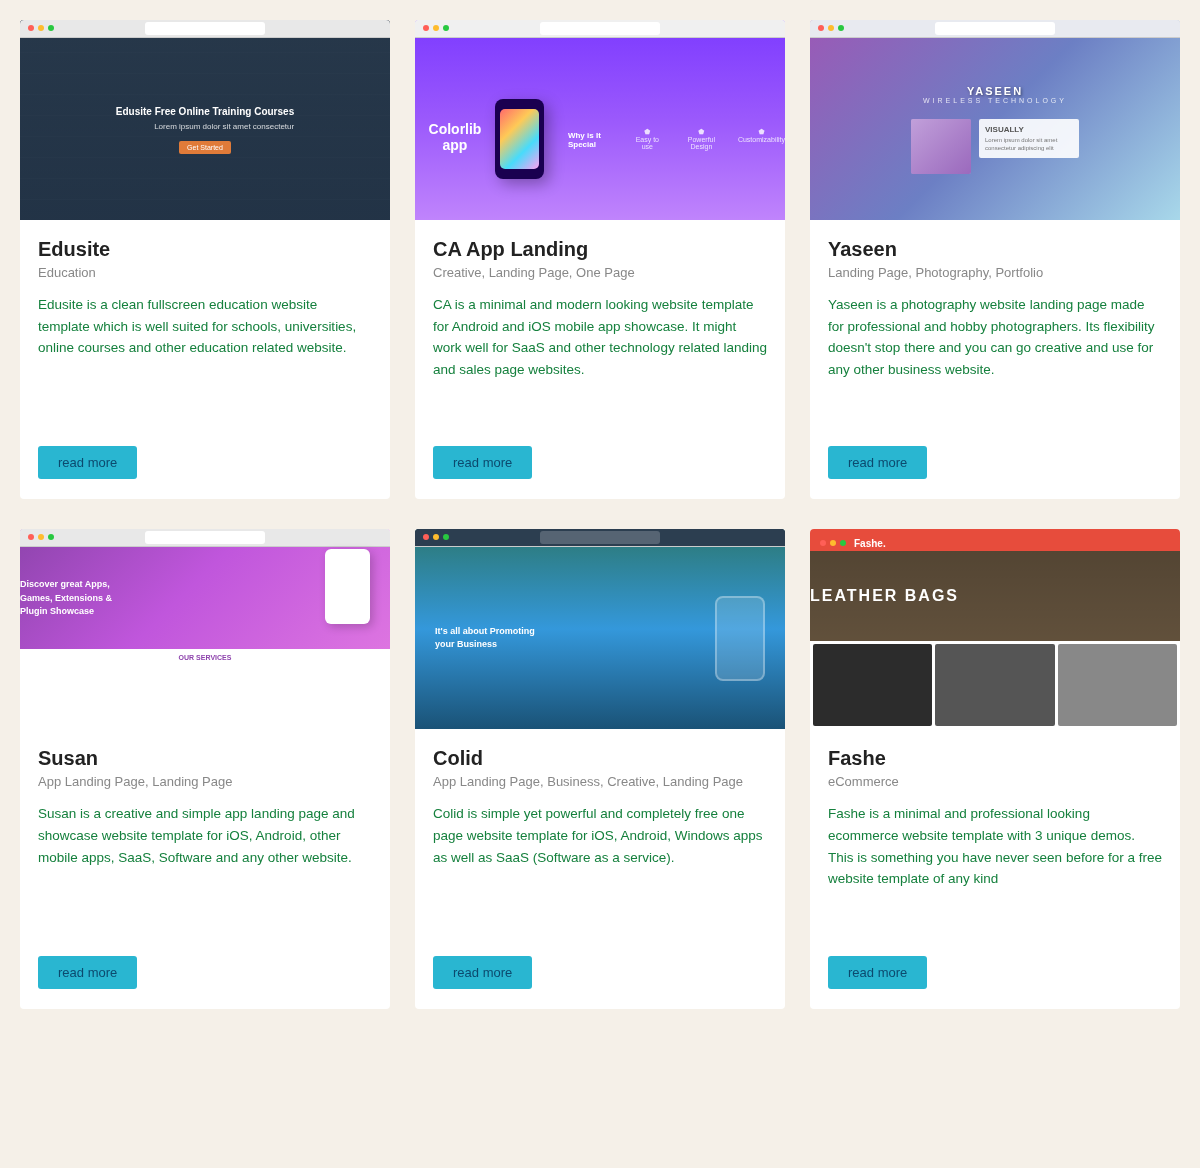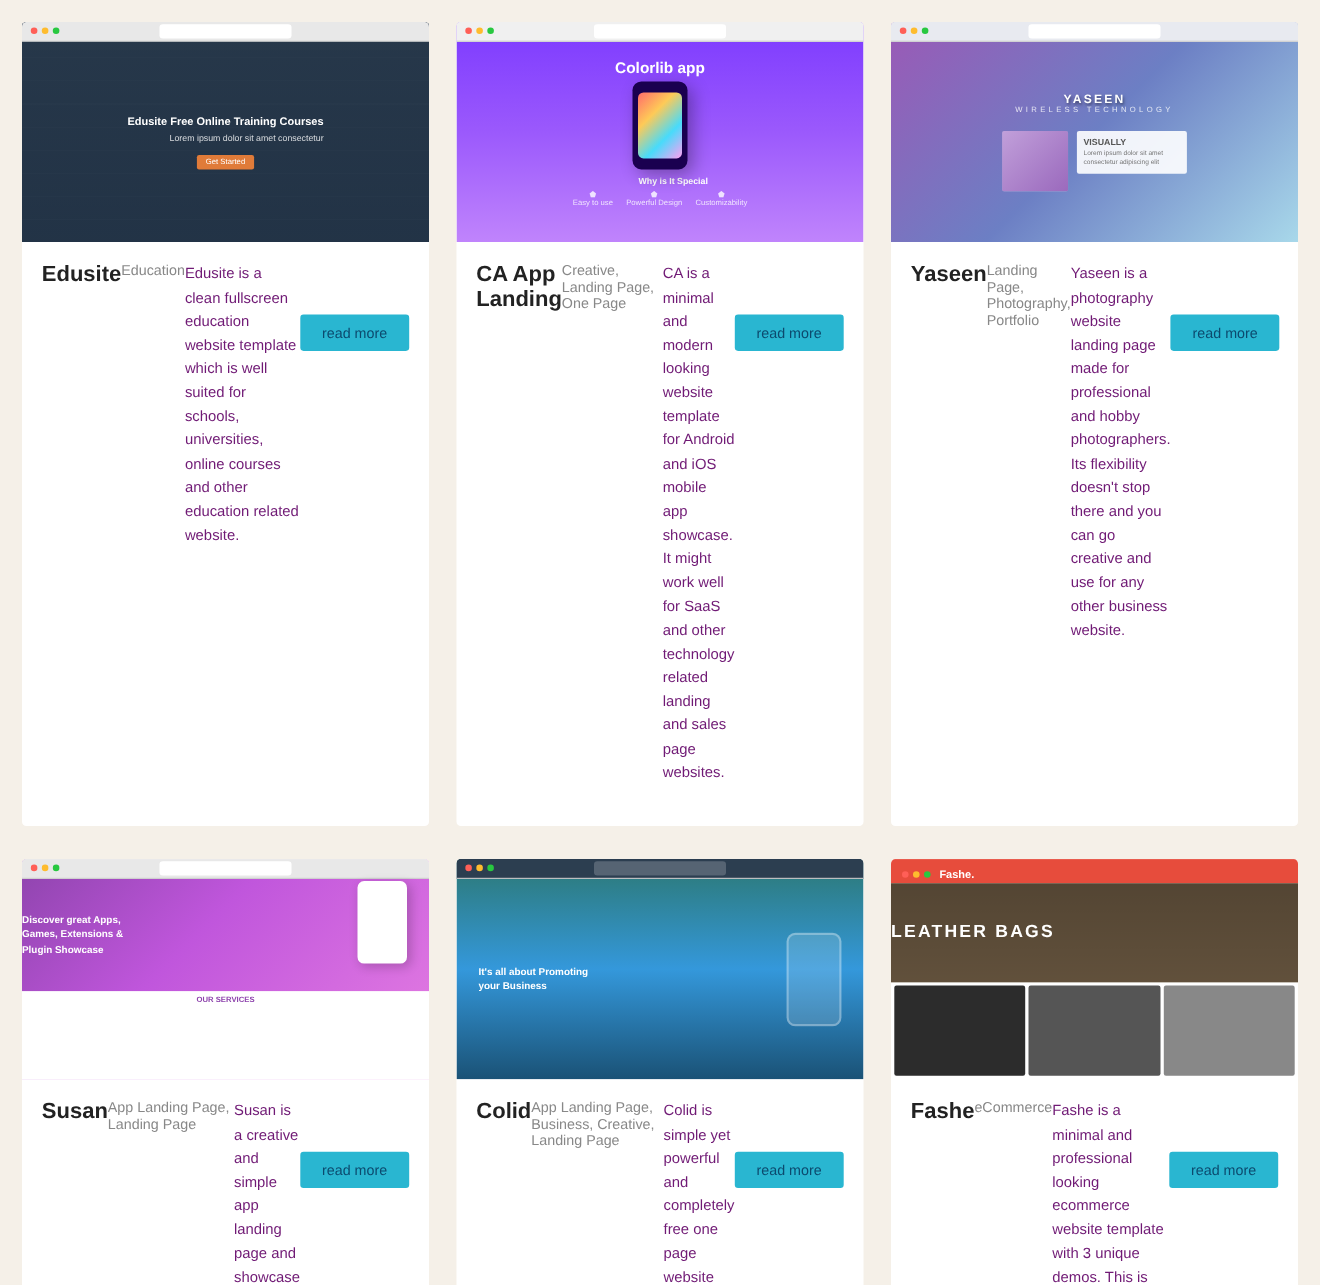--- a/index.html
+++ b/index.html
@@ -82,21 +82,20 @@
       content: '';
       position: absolute;
       top: 0; left: 0; right: 0;
       height: 18px;
       background: #fff;
     }
     .thumb-ca-inner {
       position: absolute;
       top: 18px; left: 0; right: 0; bottom: 0;
       display: flex;
-      flex-direction: column;
       align-items: center;
       justify-content: flex-start;
       padding-top: 15px;
     }
     .thumb-ca-title {
       color: #fff;
       font-size: 14px;
       font-weight: bold;
       text-align: center;
     }
@@ -260,36 +259,36 @@
       border-radius: 2px;
     }
     .thumb-fashe-product:nth-child(1) { background: #2c2c2c; }
     .thumb-fashe-product:nth-child(2) { background: #555; }
     .thumb-fashe-product:nth-child(3) { background: #888; }
 
     .card-body {
       padding: 18px 18px 20px;
       flex: 1;
       display: flex;
-      flex-direction: row;
+      flex-direction: column;
     }
     .card-title {
       font-size: 20px;
       font-weight: bold;
       color: #222;
       margin-bottom: 4px;
     }
     .card-tags {
       font-size: 13px;
       color: #888;
       margin-bottom: 14px;
     }
     .card-desc {
       font-size: 13.5px;
-      color: #701a75;
+      color: #15803d;
       line-height: 1.6;
       flex: 1;
       margin-bottom: 18px;
     }
     .btn-read-more {
       display: inline-block;
       background: #29b6d1;
       color: #0c4a6e;
       font-size: 13px;
       padding: 9px 20px;

